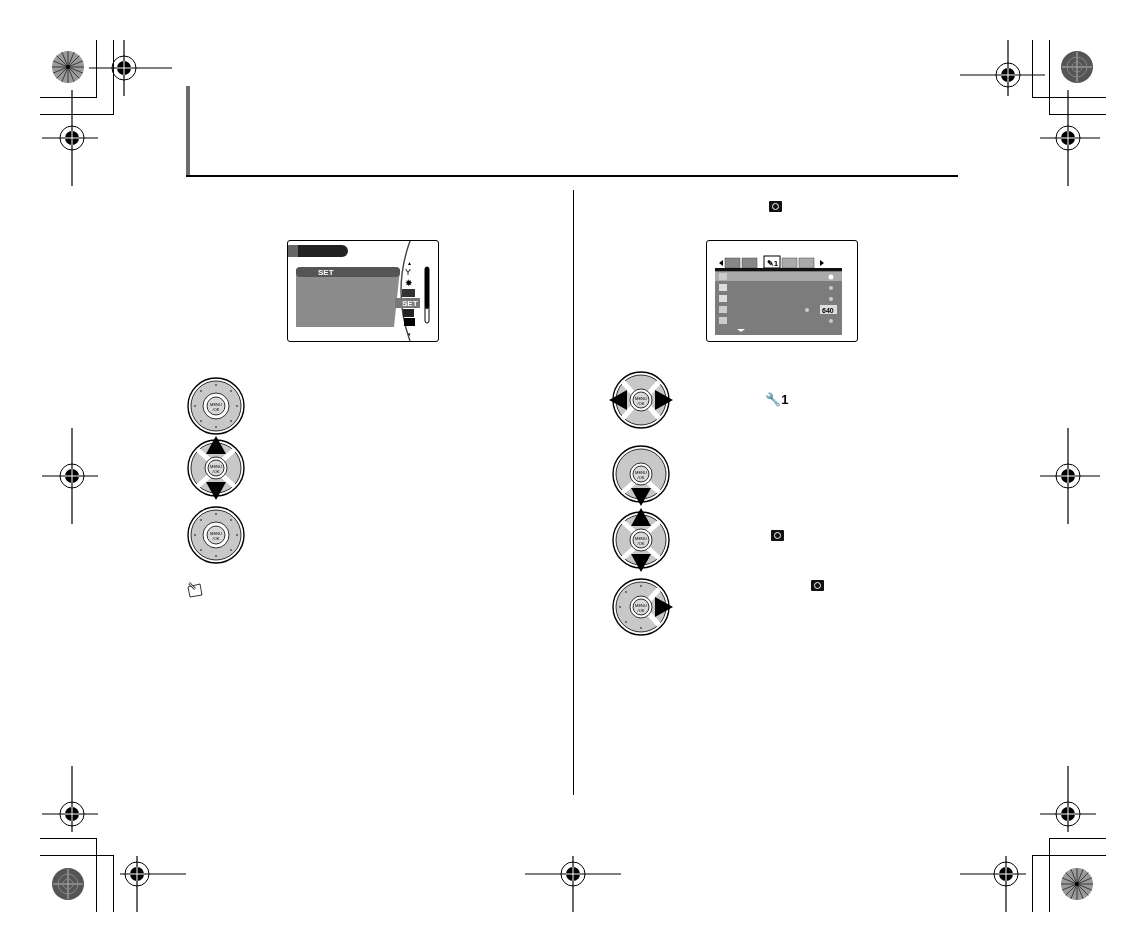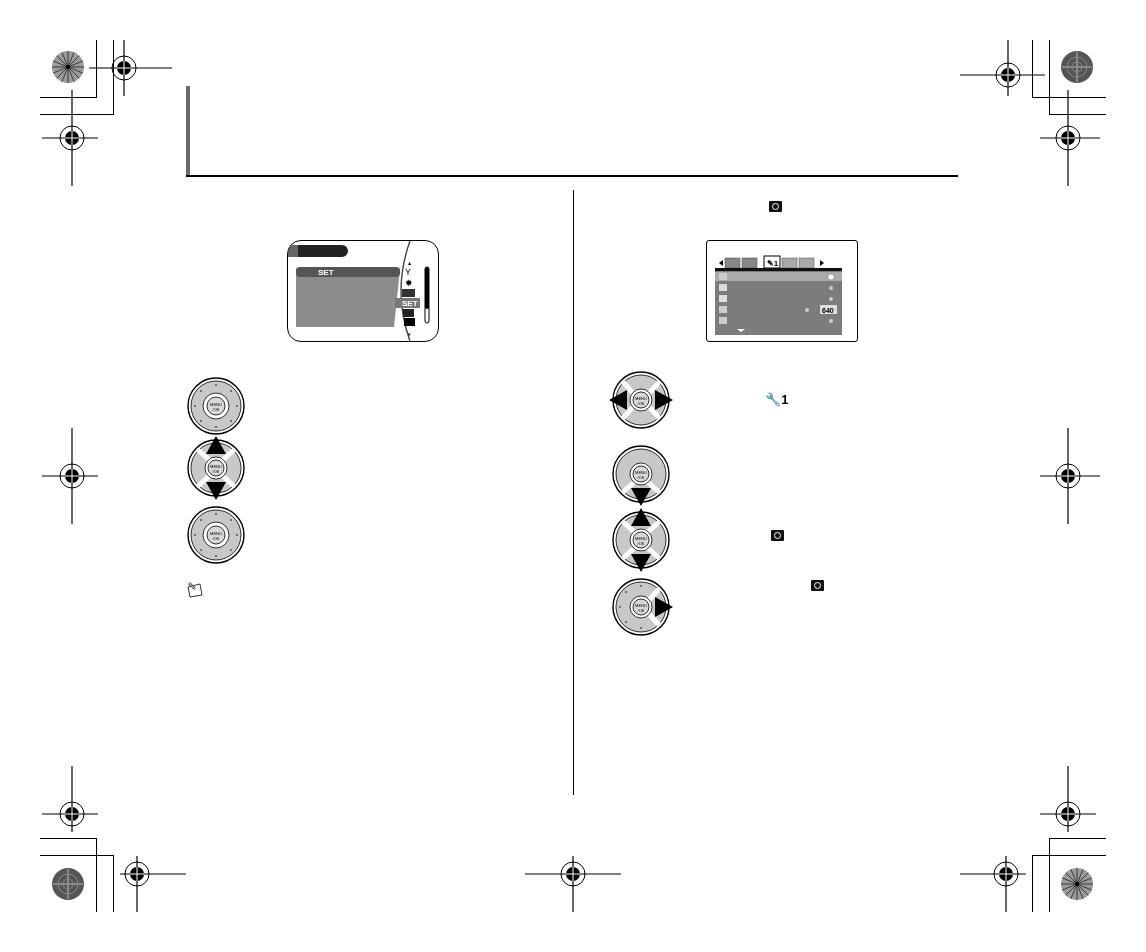--- a/index.html
+++ b/index.html
@@ -189,21 +189,21 @@
     <circle cx="48" cy="18" r="7" fill="#000"></circle>
     <line x1="41" y1="18" x2="55" y2="18" stroke="#fff"></line>
     <line x1="48" y1="11" x2="48" y2="25" stroke="#fff"></line>
   </svg>
 
 <div class="hdr-bar"></div>
 <div class="hdr-rule"></div>
 <div class="hidden-text" style="left:200px;top:120px"></div>
 <div class="col-rule"></div>
 
-<div class="lcd" style="left:287px; top:240px; width:150px; height:100px;border-radius:14px;">
+<div class="lcd" style="left:287px; top:240px; width:150px; height:100px;">
   <svg width="150" height="100" viewBox="0 0 150 100">
 
     <rect x="0" y="4" width="60" height="12" rx="6" fill="#222"></rect>
     <rect x="0" y="4" width="10" height="12" fill="#666"></rect>
 
     <path d="M8 28 H112 L106 86 H8 Z" fill="#8c8c8c"></path>
     <rect x="8" y="26" width="104" height="10" rx="4" fill="#555"></rect>
     <text x="30" y="34" font-size="8" font-weight="bold" fill="#fff" font-family="Liberation Sans, sans-serif">SET</text>
 
     <path d="M122 0 Q104 50 122 100" fill="none" stroke="#444" stroke-width="1.4"></path>

